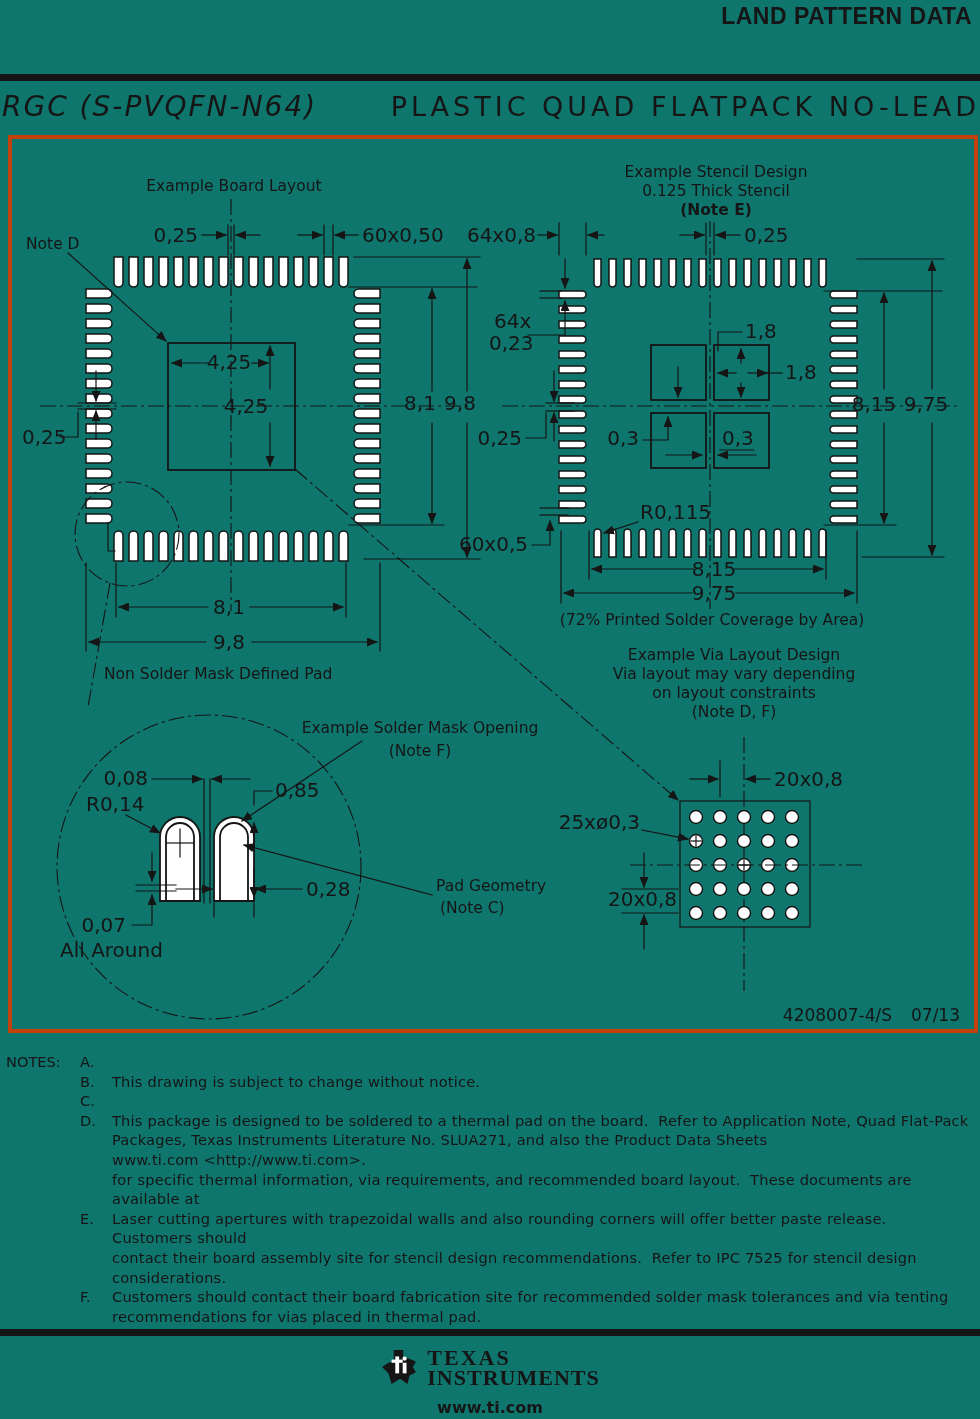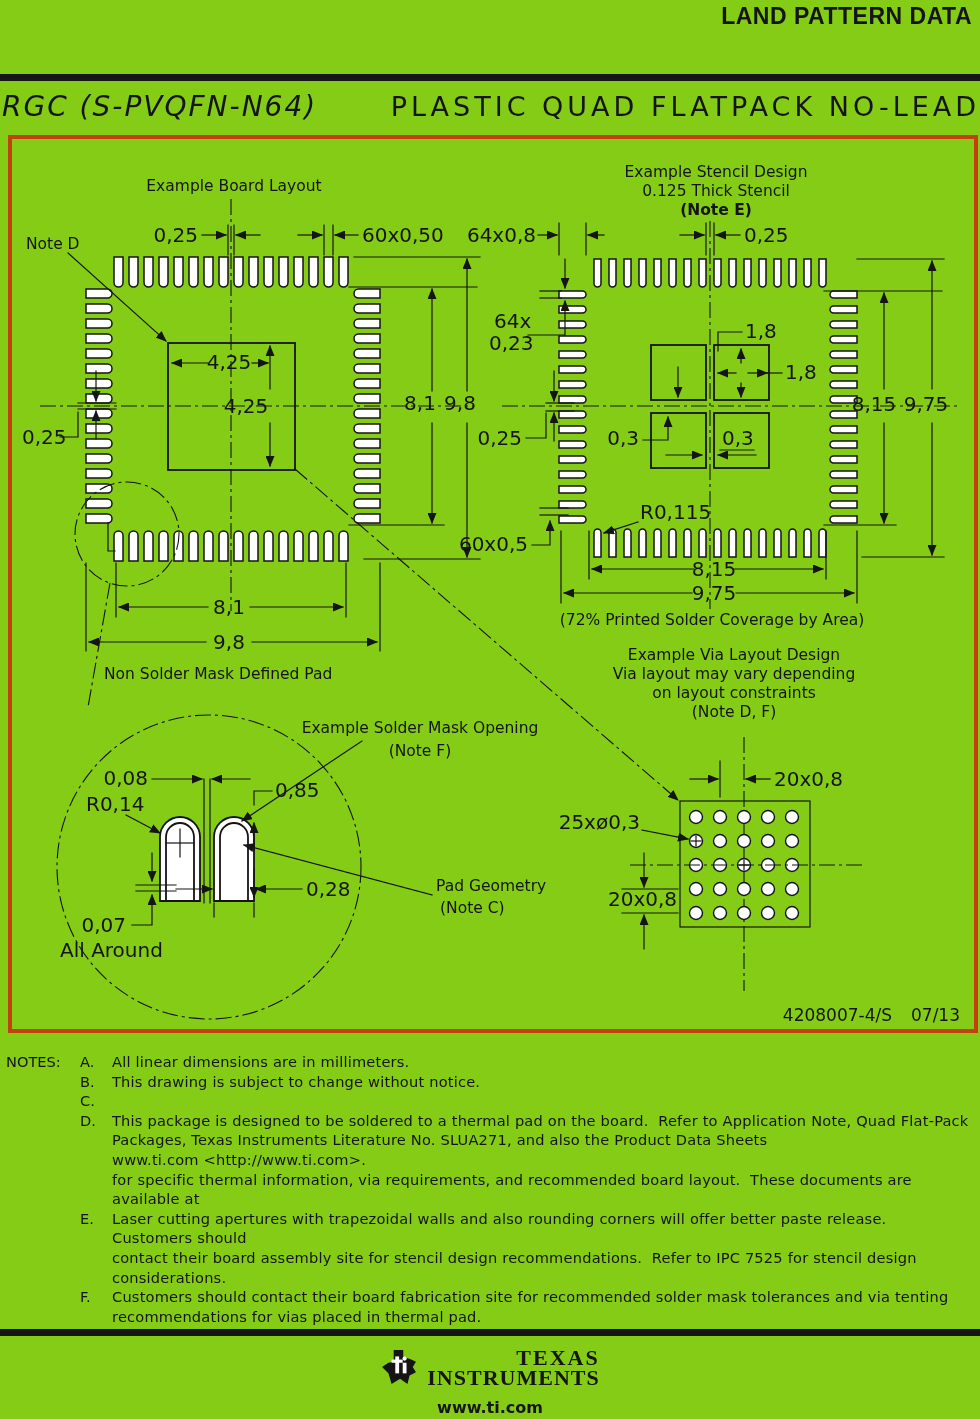--- a/index.html
+++ b/index.html
@@ -1,16 +1,16 @@
 <!DOCTYPE html>
 <html><head>
 <meta charset="utf-8">
 <style>
   html,body{margin:0;padding:0;background:#fff;}
-  .page{position:relative;width:980px;height:1419px;background:#84cc16;color:#151515;
+  .page{position:relative;width:980px;height:1419px;background:#0f766e;color:#151515;
         font-family:"DejaVu Sans",sans-serif;overflow:hidden;}
   .doc-header{position:absolute;top:3px;right:8px;font:bold 23px "Liberation Sans",sans-serif;
               letter-spacing:.5px;}
   .rule-top{position:absolute;top:74px;left:0;width:980px;height:7px;background:#151515;}
   .pkg-code{position:absolute;top:90px;left:2px;font-size:28px;letter-spacing:2px;white-space:nowrap;font-style:italic;}
   .pkg-name{position:absolute;top:91px;right:0;font-size:27px;letter-spacing:4px;white-space:nowrap;}
   .frame{position:absolute;top:135px;left:8px;width:962px;height:890px;border:4px solid #c2410c;box-sizing:content-box;}
   .frame svg{display:block;}
 
   
@@ -30,21 +30,21 @@
 
   
   .notes{position:absolute;top:1052px;left:6px;width:968px;}
   .notes-heading{position:absolute;left:0;top:0;font:14.6px "DejaVu Sans",sans-serif;line-height:19.6px;}
   .note-row{display:flex;font:14.6px "DejaVu Sans",sans-serif;line-height:19.6px;}
   .note-letter{flex:0 0 32px;margin-left:74px;}
   .note-text{flex:1;white-space:pre-wrap;letter-spacing:.2px;}
 
   
   .rule-bottom{position:absolute;top:1329px;left:0;width:980px;height:7px;background:#151515;}
-  .brand{position:absolute;top:1347px;left:0;width:980px;display:flex;justify-content:center;align-items:flex-start;text-align:right;}
+  .brand{position:absolute;top:1347px;left:0;width:980px;display:flex;justify-content:center;align-items:flex-start;}
   .brand-icon{margin-right:9px;margin-top:2px;}
   .brand-words{font-family:"Liberation Serif",serif;font-weight:bold;color:#151515;}
   .brand-texas{font-size:22px;letter-spacing:2px;line-height:22px;}
   .brand-instr{font-size:22px;letter-spacing:1px;line-height:22px;margin-top:-2px;}
   .brand-url{position:absolute;top:1398px;left:0;width:980px;text-align:center;
              font:bold 16px "DejaVu Sans",sans-serif;}
 </style>
 </head>
 <body>
 
@@ -517,21 +517,20 @@
     <text class="ts ae" x="880" y="882">4208007-4/S</text>
     <text class="ts ae" x="948" y="882">07/13</text>
   </svg>
   </div>
 
   <div class="notes">
     <div class="notes-heading">NOTES:</div>
     <div id="notes-list">
         <div class="note-row">
           <span class="note-letter">A.</span>
-          <span class="note-text">All linear dimensions are in millimeters.</span>
         </div>
         <div class="note-row">
           <span class="note-letter">B.</span>
           <span class="note-text">This drawing is subject to change without notice.</span>
         </div>
         <div class="note-row">
           <span class="note-letter">C.</span>
         </div>
         <div class="note-row">
           <span class="note-letter">D.</span>

